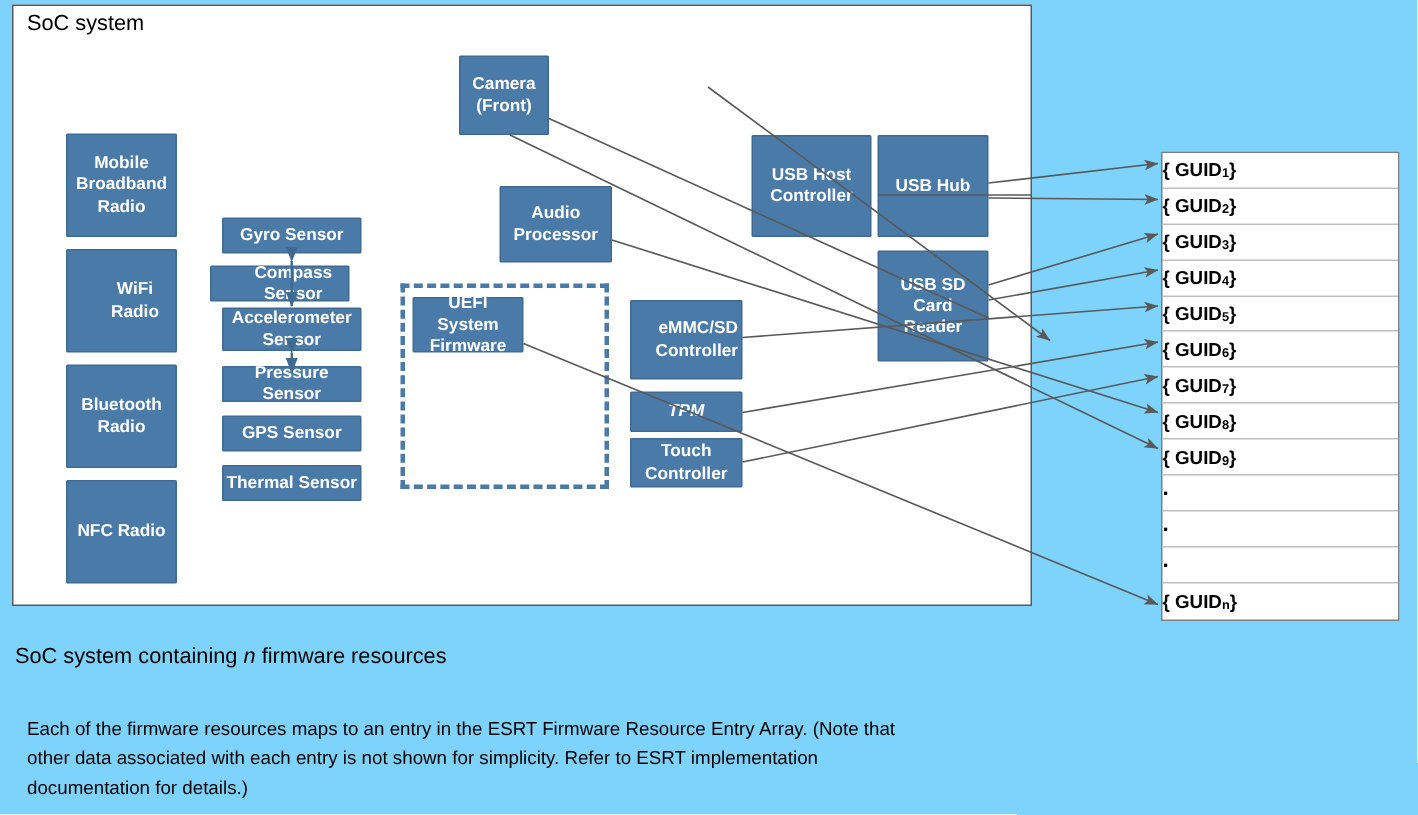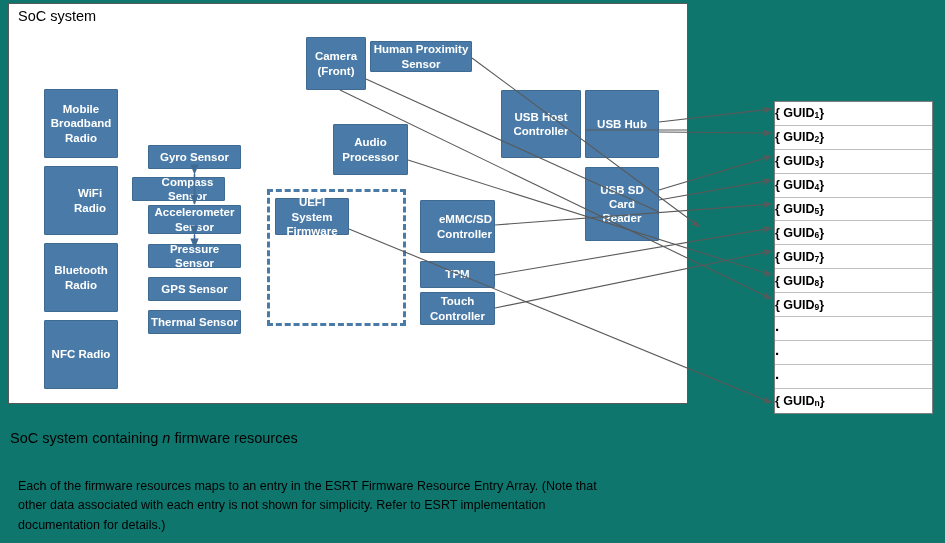--- a/index.html
+++ b/index.html
@@ -9,21 +9,21 @@
   }
   body {
     font-family: "Liberation Sans", sans-serif;
     color: #000000;
   }
   #canvas {
     position: relative;
     width: 945px;
     height: 543px;
     overflow: hidden;
-    background: #0f766e;
+    background: #7dd3fc;
   }
   .soc-frame {
     position: absolute;
     left: 8px;
     top: 3px;
     width: 680px;
     height: 401px;
     border: 1.5px solid #595959;
     box-sizing: border-box;
     background: #ffffff;
@@ -140,34 +140,33 @@
   <div class="soc-title">SoC system</div>
 
   <div class="dashed-group"></div>
 
   <div class="node" style="left:44px; top:89px; width:74px; height:69px;">Mobile Broadband Radio</div>
   <div class="node" style="left:44px; top:166px; width:74px; height:69px;padding-left:20px;">WiFi Radio</div>
   <div class="node" style="left:44px; top:243px; width:74px; height:69px;">Bluetooth Radio</div>
   <div class="node" style="left:44px; top:320px; width:74px; height:69px;">NFC Radio</div>
 
   <div class="node" style="left:148px; top:145px; width:93px; height:24px;">Gyro Sensor</div>
-  <div class="node" style="left:132px; top:177px; width:93px; height:24px;padding-left:20px;">Compass Sensor</div>
+  <div class="node" style="left:140px; top:177px; width:93px; height:24px;padding-left:20px;">Compass Sensor</div>
   <div class="node" style="left:148px; top:205px; width:93px; height:29px;">Accelerometer Sensor</div>
   <div class="node" style="left:148px; top:244px; width:93px; height:24px;">Pressure Sensor</div>
   <div class="node" style="left:148px; top:277px; width:93px; height:24px;">GPS Sensor</div>
   <div class="node" style="left:148px; top:310px; width:93px; height:24px;">Thermal Sensor</div>
 
   <div class="node" style="left:306px; top:37px; width:60px; height:53px;">Camera (Front)</div>
-  <div class="node" style="left:370px; top:41px; width:102px; height:31px;">Human Proximity Sensor</div>
   <div class="node" style="left:333px; top:124px; width:75px; height:51px;">Audio Processor</div>
 
   <div class="node" style="left:275px; top:198px; width:74px; height:37px;">UEFI System Firmware</div>
 
   <div class="node" style="left:420px; top:200px; width:75px; height:53px;text-align:right;">eMMC/SD Controller</div>
-  <div class="node" style="left:420px; top:261px; width:75px; height:27px;">TPM</div>
+  <div class="node" style="left:420px; top:261px; width:75px; height:27px;font-style:italic;">TPM</div>
   <div class="node" style="left:420px; top:292px; width:75px; height:33px;">Touch Controller</div>
 
   <div class="node" style="left:501px; top:90px; width:80px; height:68px;">USB Host Controller</div>
   <div class="node" style="left:585px; top:90px; width:74px; height:68px;">USB Hub</div>
   <div class="node" style="left:585px; top:167px; width:74px; height:74px;">USB SD Card Reader</div>
 
   <svg id="wires" viewBox="0 0 945 543">
     <defs>
       <marker id="arw" markerWidth="9" markerHeight="9" refX="8.2" refY="3.2" orient="auto" markerUnits="strokeWidth">
         <path d="M0,0 L8.4,3.2 L0,6.4 L1.9,3.2 z" fill="#595959"></path>

